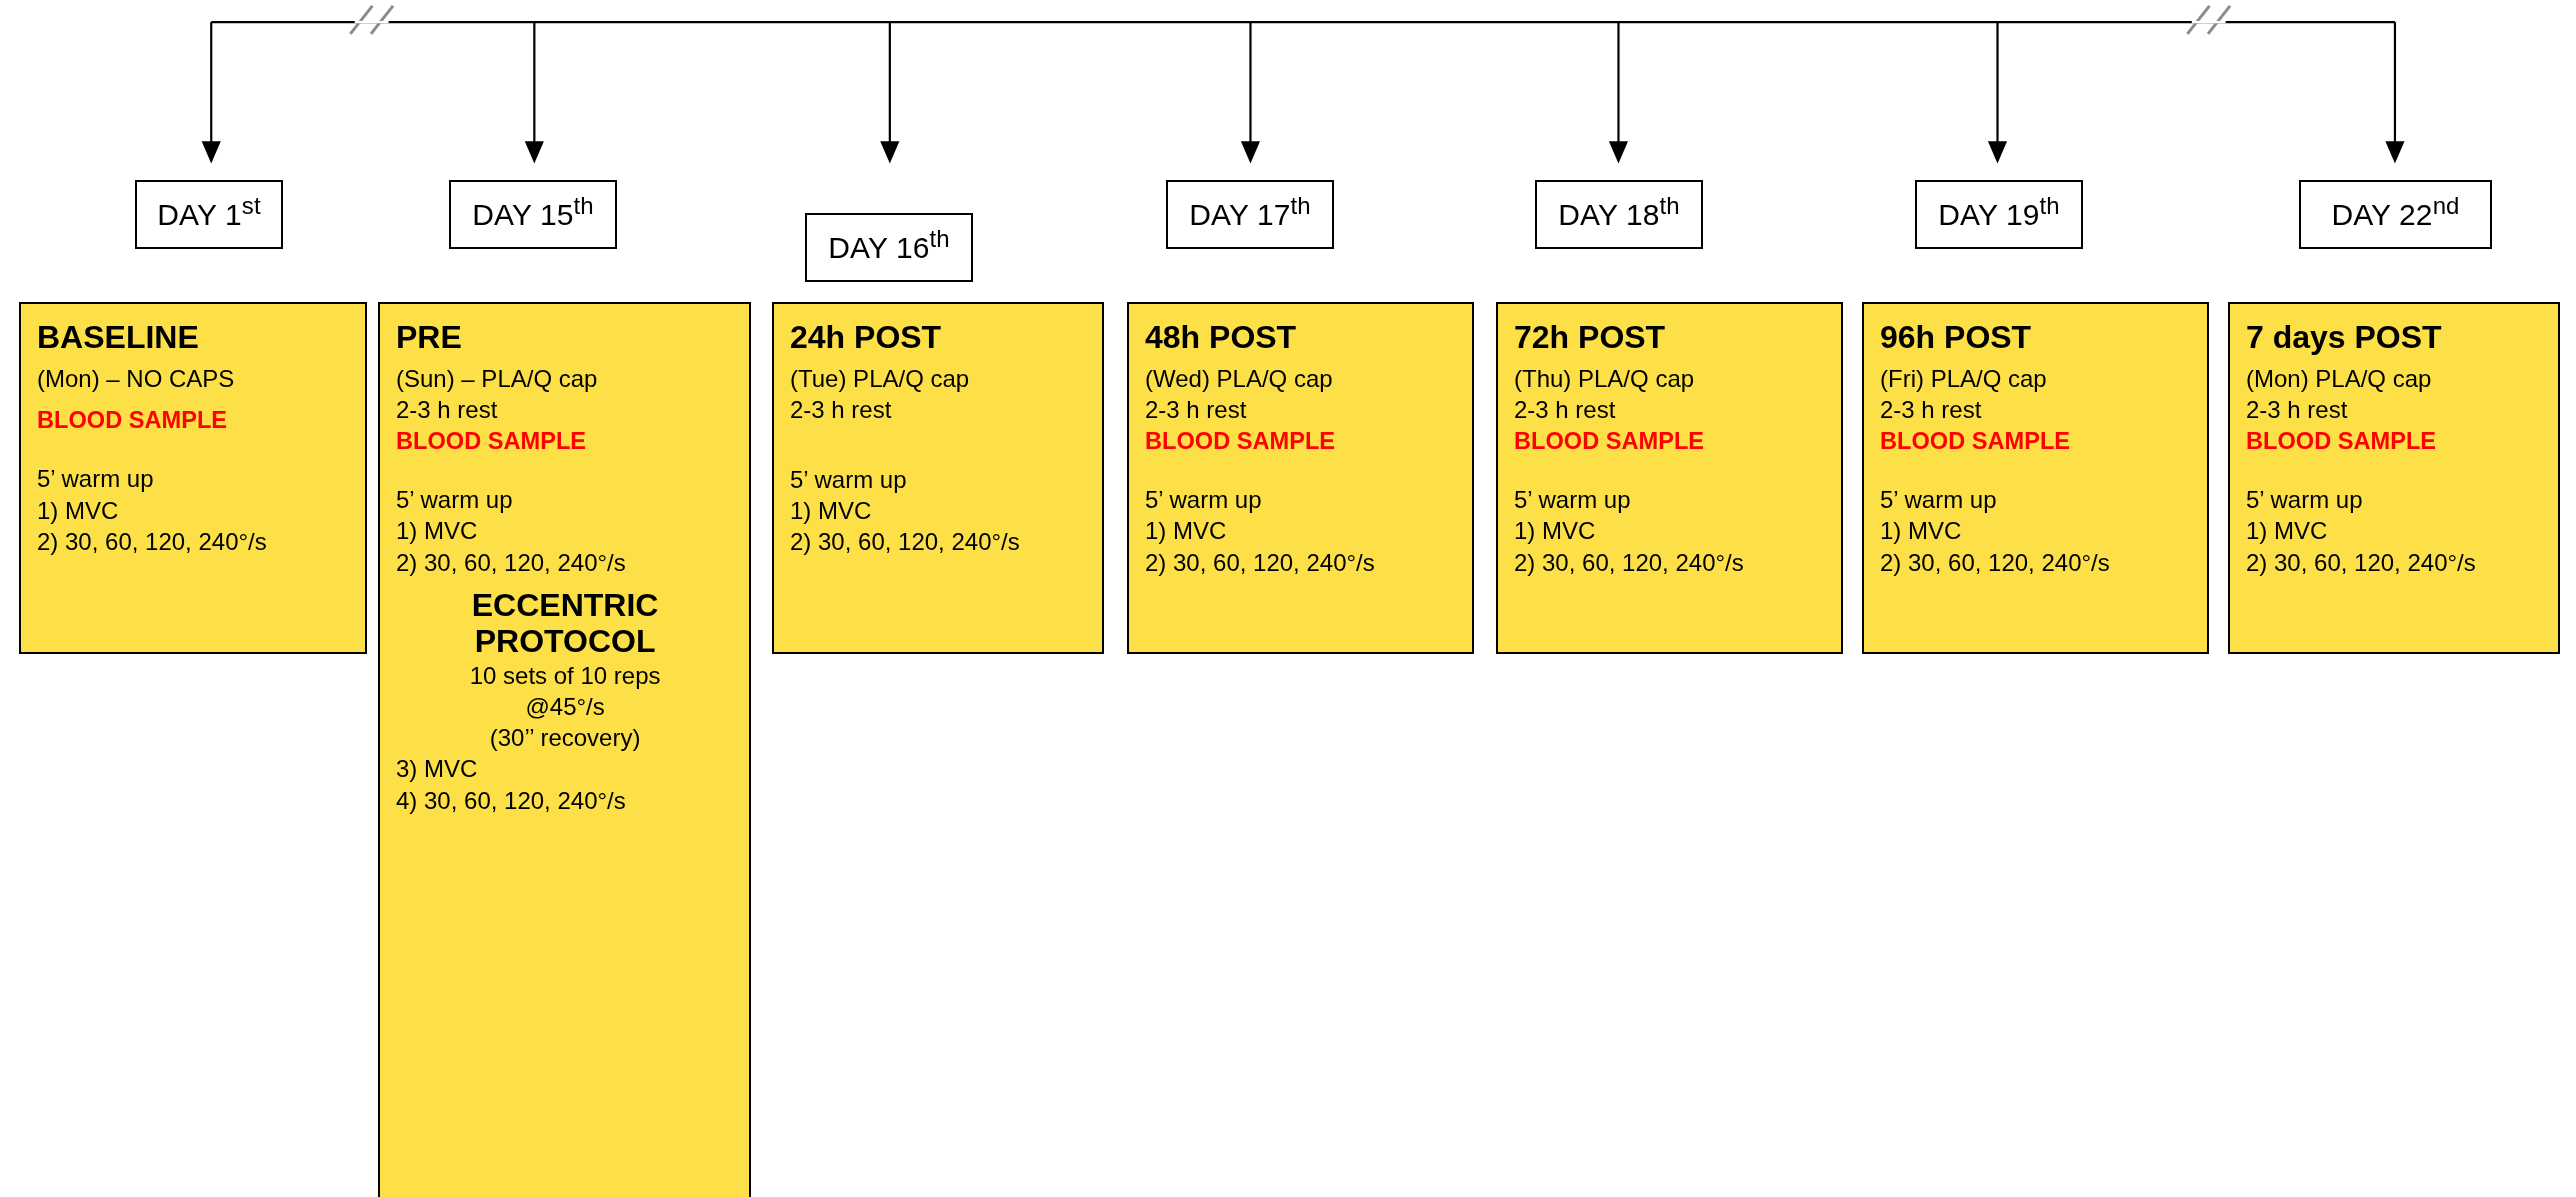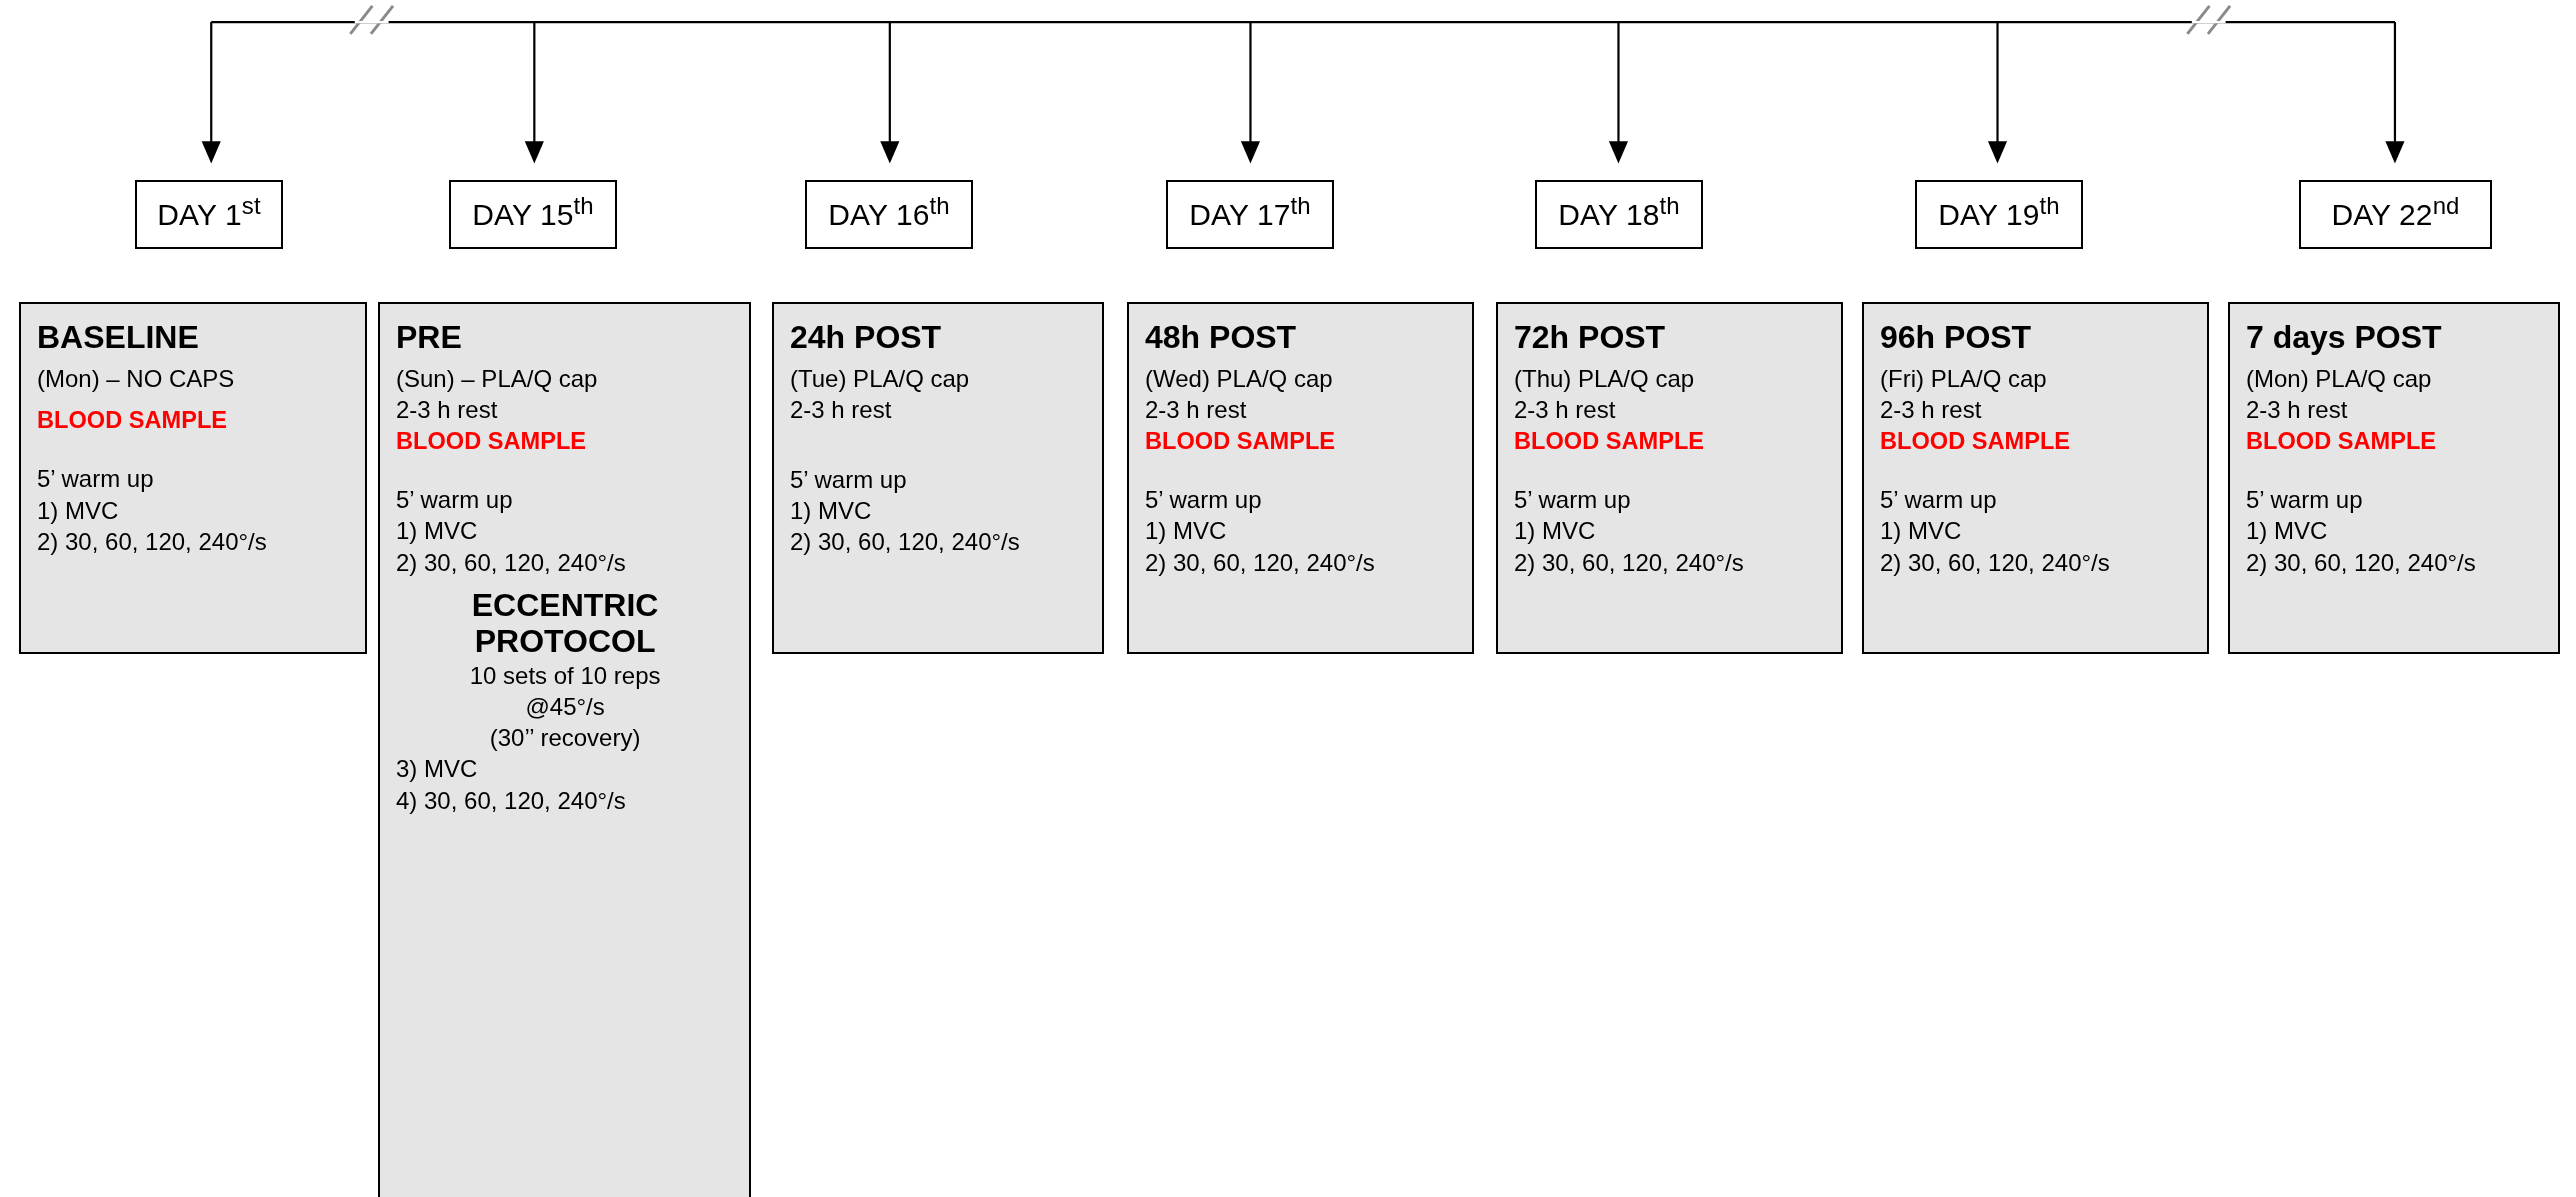--- a/index.html
+++ b/index.html
@@ -63,21 +63,21 @@
     position: absolute;
     top: 302px;
     left: 0;
     width: 2576px;
     height: 893px;
   }
   .card {
     position: absolute;
     box-sizing: border-box;
     border: 2.2px solid #000000;
-    background: #e5e5e5;
+    background: #fde047;
     padding: 16px 14.8px 19px 16px;
   }
   .card-title {
     font-size: 32px;
     font-weight: bold;
     line-height: 1.12;
     margin: 0 0 7.4px 0;
     white-space: nowrap;
   }
   .line {
@@ -159,21 +159,21 @@
     </g>
   </svg>
 
   <div class="day-row">
     <div class="day-box" style="left:135px; width:148px;">
       <span class="day-label"><span>DAY 1</span><sup>st</sup></span>
     </div>
     <div class="day-box" style="left:449px; width:168px;">
       <span class="day-label"><span>DAY 15</span><sup>th</sup></span>
     </div>
-    <div class="day-box" style="left:805px; width:168px;">
+    <div class="day-box" style="left:805px; width:168px;margin-top:33px;">
       <span class="day-label"><span>DAY 16</span><sup>th</sup></span>
     </div>
     <div class="day-box" style="left:1166px; width:168px;">
       <span class="day-label"><span>DAY 17</span><sup>th</sup></span>
     </div>
     <div class="day-box" style="left:1535px; width:168px;">
       <span class="day-label"><span>DAY 18</span><sup>th</sup></span>
     </div>
     <div class="day-box" style="left:1915px; width:168px;">
       <span class="day-label"><span>DAY 19</span><sup>th</sup></span>

